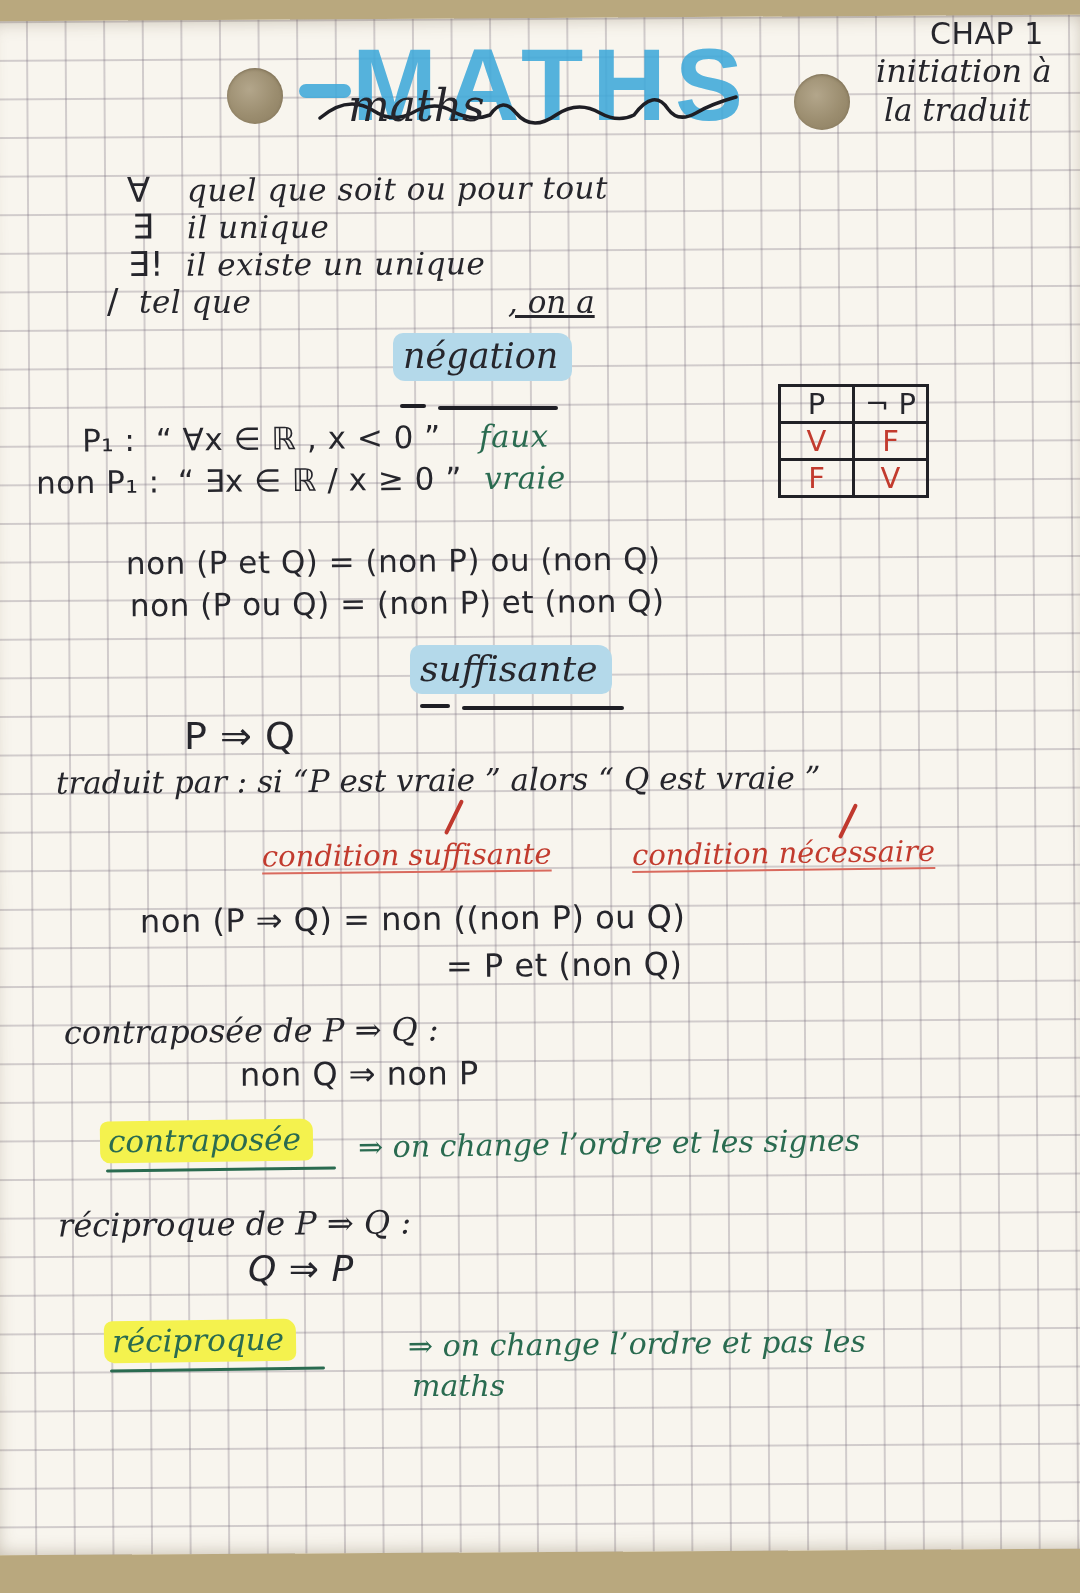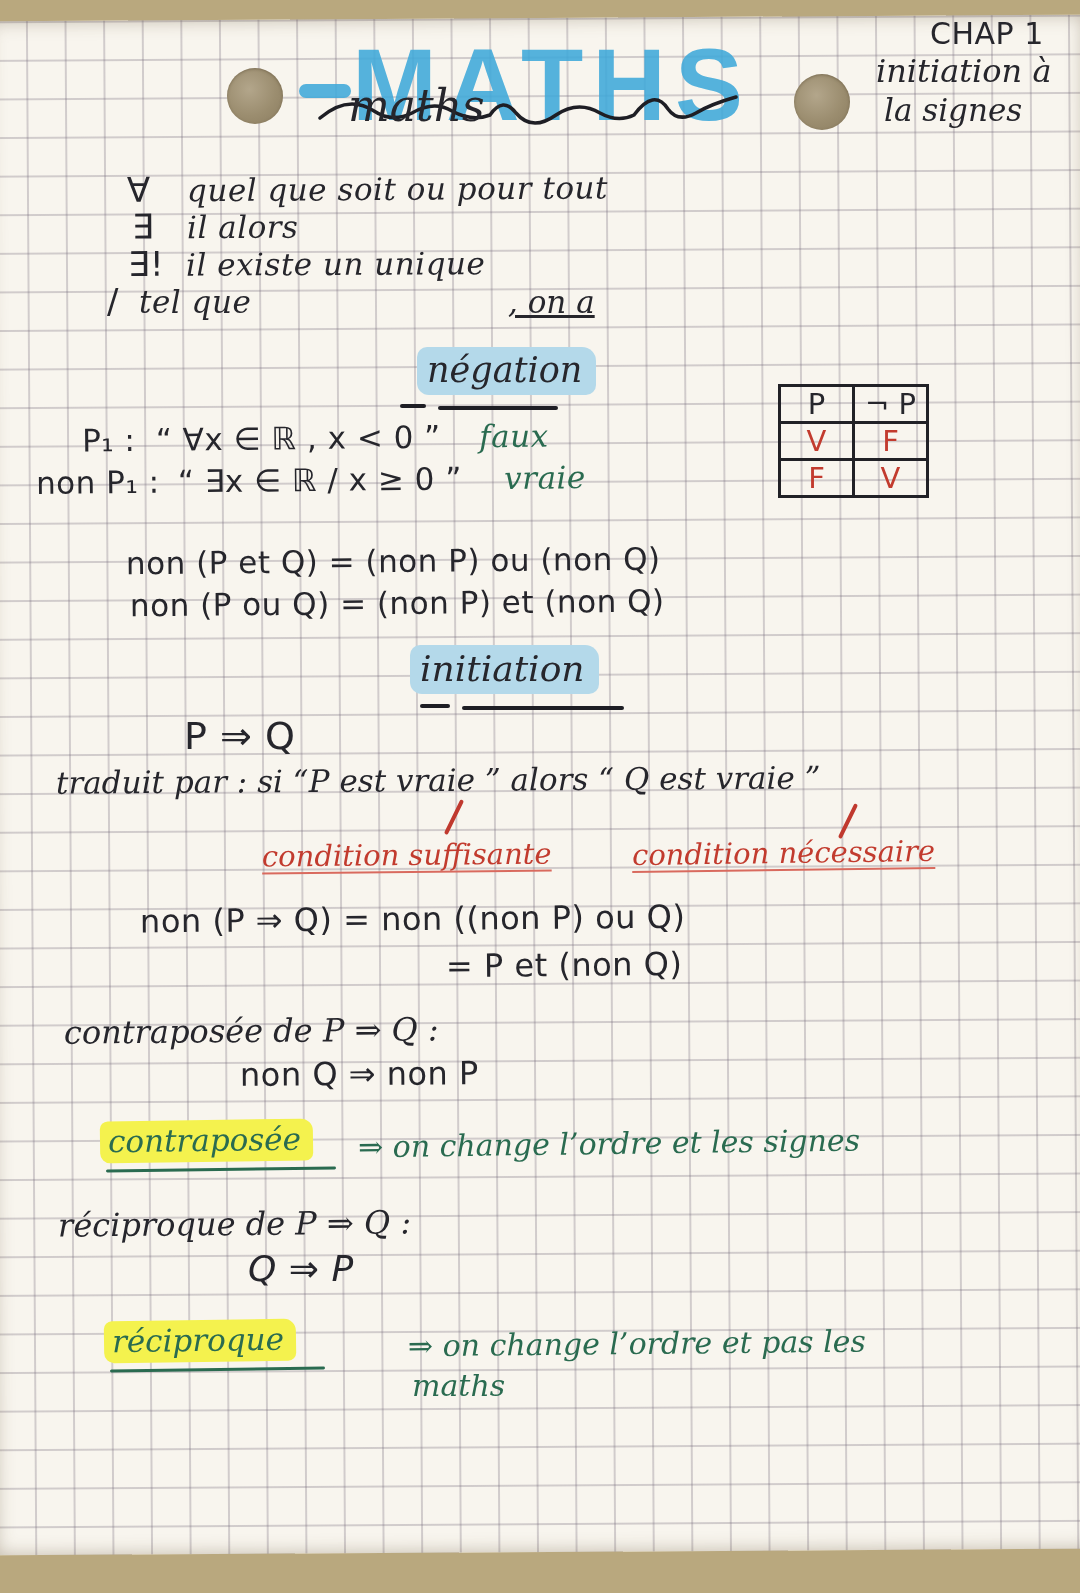--- a/index.html
+++ b/index.html
@@ -51,51 +51,51 @@
 
 <div class="blue-dash" style="left:299px;top:84px;"></div>
 <div class="abs title-big" style="left:352px;top:34px;">MATHS</div>
 <svg class="abs" style="left:318px;top:86px;" width="430" height="52" viewBox="0 0 430 52">
   <path d="M2,32 q28,-24 54,-7 q18,12 38,2 q22,-13 40,-2 q20,11 38,4 q13,-19 26,-2 q16,19 40,2 q22,-15 44,-2 q18,10 34,2 q20,-27 34,-6 q10,14 28,4 q15,-9 40,-16" stroke="#1e1e24" stroke-width="3.5" fill="none" stroke-linecap="round"></path>
 </svg>
 <div class="abs script ink" style="left:348px;top:80px;width:378px;display:flex;justify-content:space-between;font-size:44px;">maths</div>
 
 <div class="abs ink hand" style="left:930px;top:16px;font-size:30px;text-align:center;">CHAP 1</div>
 <div class="abs ink script" style="left:876px;top:52px;font-size:32px;">initiation à</div>
-<div class="abs ink script" style="left:884px;top:92px;font-size:31px;">la signes</div>
+<div class="abs ink script" style="left:884px;top:92px;font-size:31px;">la traduit</div>
 
 <div class="abs ink hand fs30" style="left:127px;top:168px;transform:rotate(-0.4deg);">
   <span style="display:inline-block;width:60px;font-size:34px;">∀</span><span class="script fs31">quel que soit ou pour tout</span>
 </div>
 <div class="abs ink hand fs30" style="left:132px;top:206px;transform:rotate(-0.3deg);">
-  <span style="display:inline-block;width:55px;font-size:34px;">∃</span><span class="script fs31">il alors</span>
+  <span style="display:inline-block;width:55px;font-size:34px;">∃</span><span class="script fs31">il unique</span>
 </div>
 <div class="abs ink hand fs30" style="left:128px;top:243px;transform:rotate(-0.3deg);">
   <span style="display:inline-block;width:58px;font-size:34px;">∃!</span><span class="script fs31">il existe un unique</span>
 </div>
 <div class="abs ink hand fs30" style="left:107px;top:281px;">
   <span style="display:inline-block;width:32px;font-size:34px;">/</span><span class="script fs31">tel que</span>
 </div>
 <div class="abs ink script fs31" style="left:508px;top:284px;text-decoration:underline;">, on a</div>
 
-<div class="abs" style="left:393px;top:350px;margin-left:24px;">
+<div class="abs" style="left:393px;top:336px;">
   <span class="hl-blue script ink" style="font-size:35px;">négation</span>
 </div>
 <div class="stroke" style="left:400px;top:404px;width:26px;"></div>
 <div class="stroke" style="left:438px;top:406px;width:120px;"></div>
 
 <div class="abs ink hand fs31" style="left:82px;top:420px;transform:rotate(-0.6deg);">
   <span>P₁ :</span>
   <span style="margin-left:10px;">“ ∀x ∈ ℝ , x &lt; 0 ”</span>
   <span class="green script" style="margin-left:28px;">faux</span>
 </div>
 <div class="abs ink hand fs31" style="left:36px;top:462px;transform:rotate(-0.6deg);">
   <span>non P₁ :</span>
   <span style="margin-left:8px;">“ ∃x ∈ ℝ / x ≥ 0 ”</span>
-  <span class="green script" style="margin-left:32px;">vraie</span>
+  <span class="green script" style="margin-left:12px;">vraie</span>
 </div>
 
 <table class="ttable" style="left:778px;top:384px;">
   <tbody>
       <tr>
     <td class="ink">P</td>
     <td class="ink">¬ P</td>
   </tr>
   <tr>
     <td class="red">V</td>
@@ -105,21 +105,21 @@
     <td class="red">F</td>
     <td class="red">V</td>
   </tr>
 </tbody>
   </table>
 
 <div class="abs ink hand fs31" style="left:126px;top:543px;transform:rotate(-0.5deg);">non (P et Q) = (non P) ou (non Q)</div>
 <div class="abs ink hand fs31" style="left:130px;top:585px;transform:rotate(-0.5deg);">non (P ou Q) = (non P) et (non Q)</div>
 
 <div class="abs" style="left:410px;top:648px;">
-  <span class="hl-blue script ink" style="font-size:36px;">initiation</span>
+  <span class="hl-blue script ink" style="font-size:36px;">suffisante</span>
 </div>
 <div class="stroke" style="left:420px;top:704px;width:30px;"></div>
 <div class="stroke" style="left:462px;top:706px;width:162px;"></div>
 
 <div class="abs ink hand" style="left:184px;top:714px;font-size:38px;">P ⇒ Q</div>
 <div class="abs ink script fs31" style="left:56px;top:762px;transform:rotate(-0.4deg);">traduit par : si “P est vraie ” alors “ Q est vraie ”</div>
 
 <div class="slash" style="left:452px;top:798px;"></div>
 <div class="slash" style="left:846px;top:802px;"></div>
 

